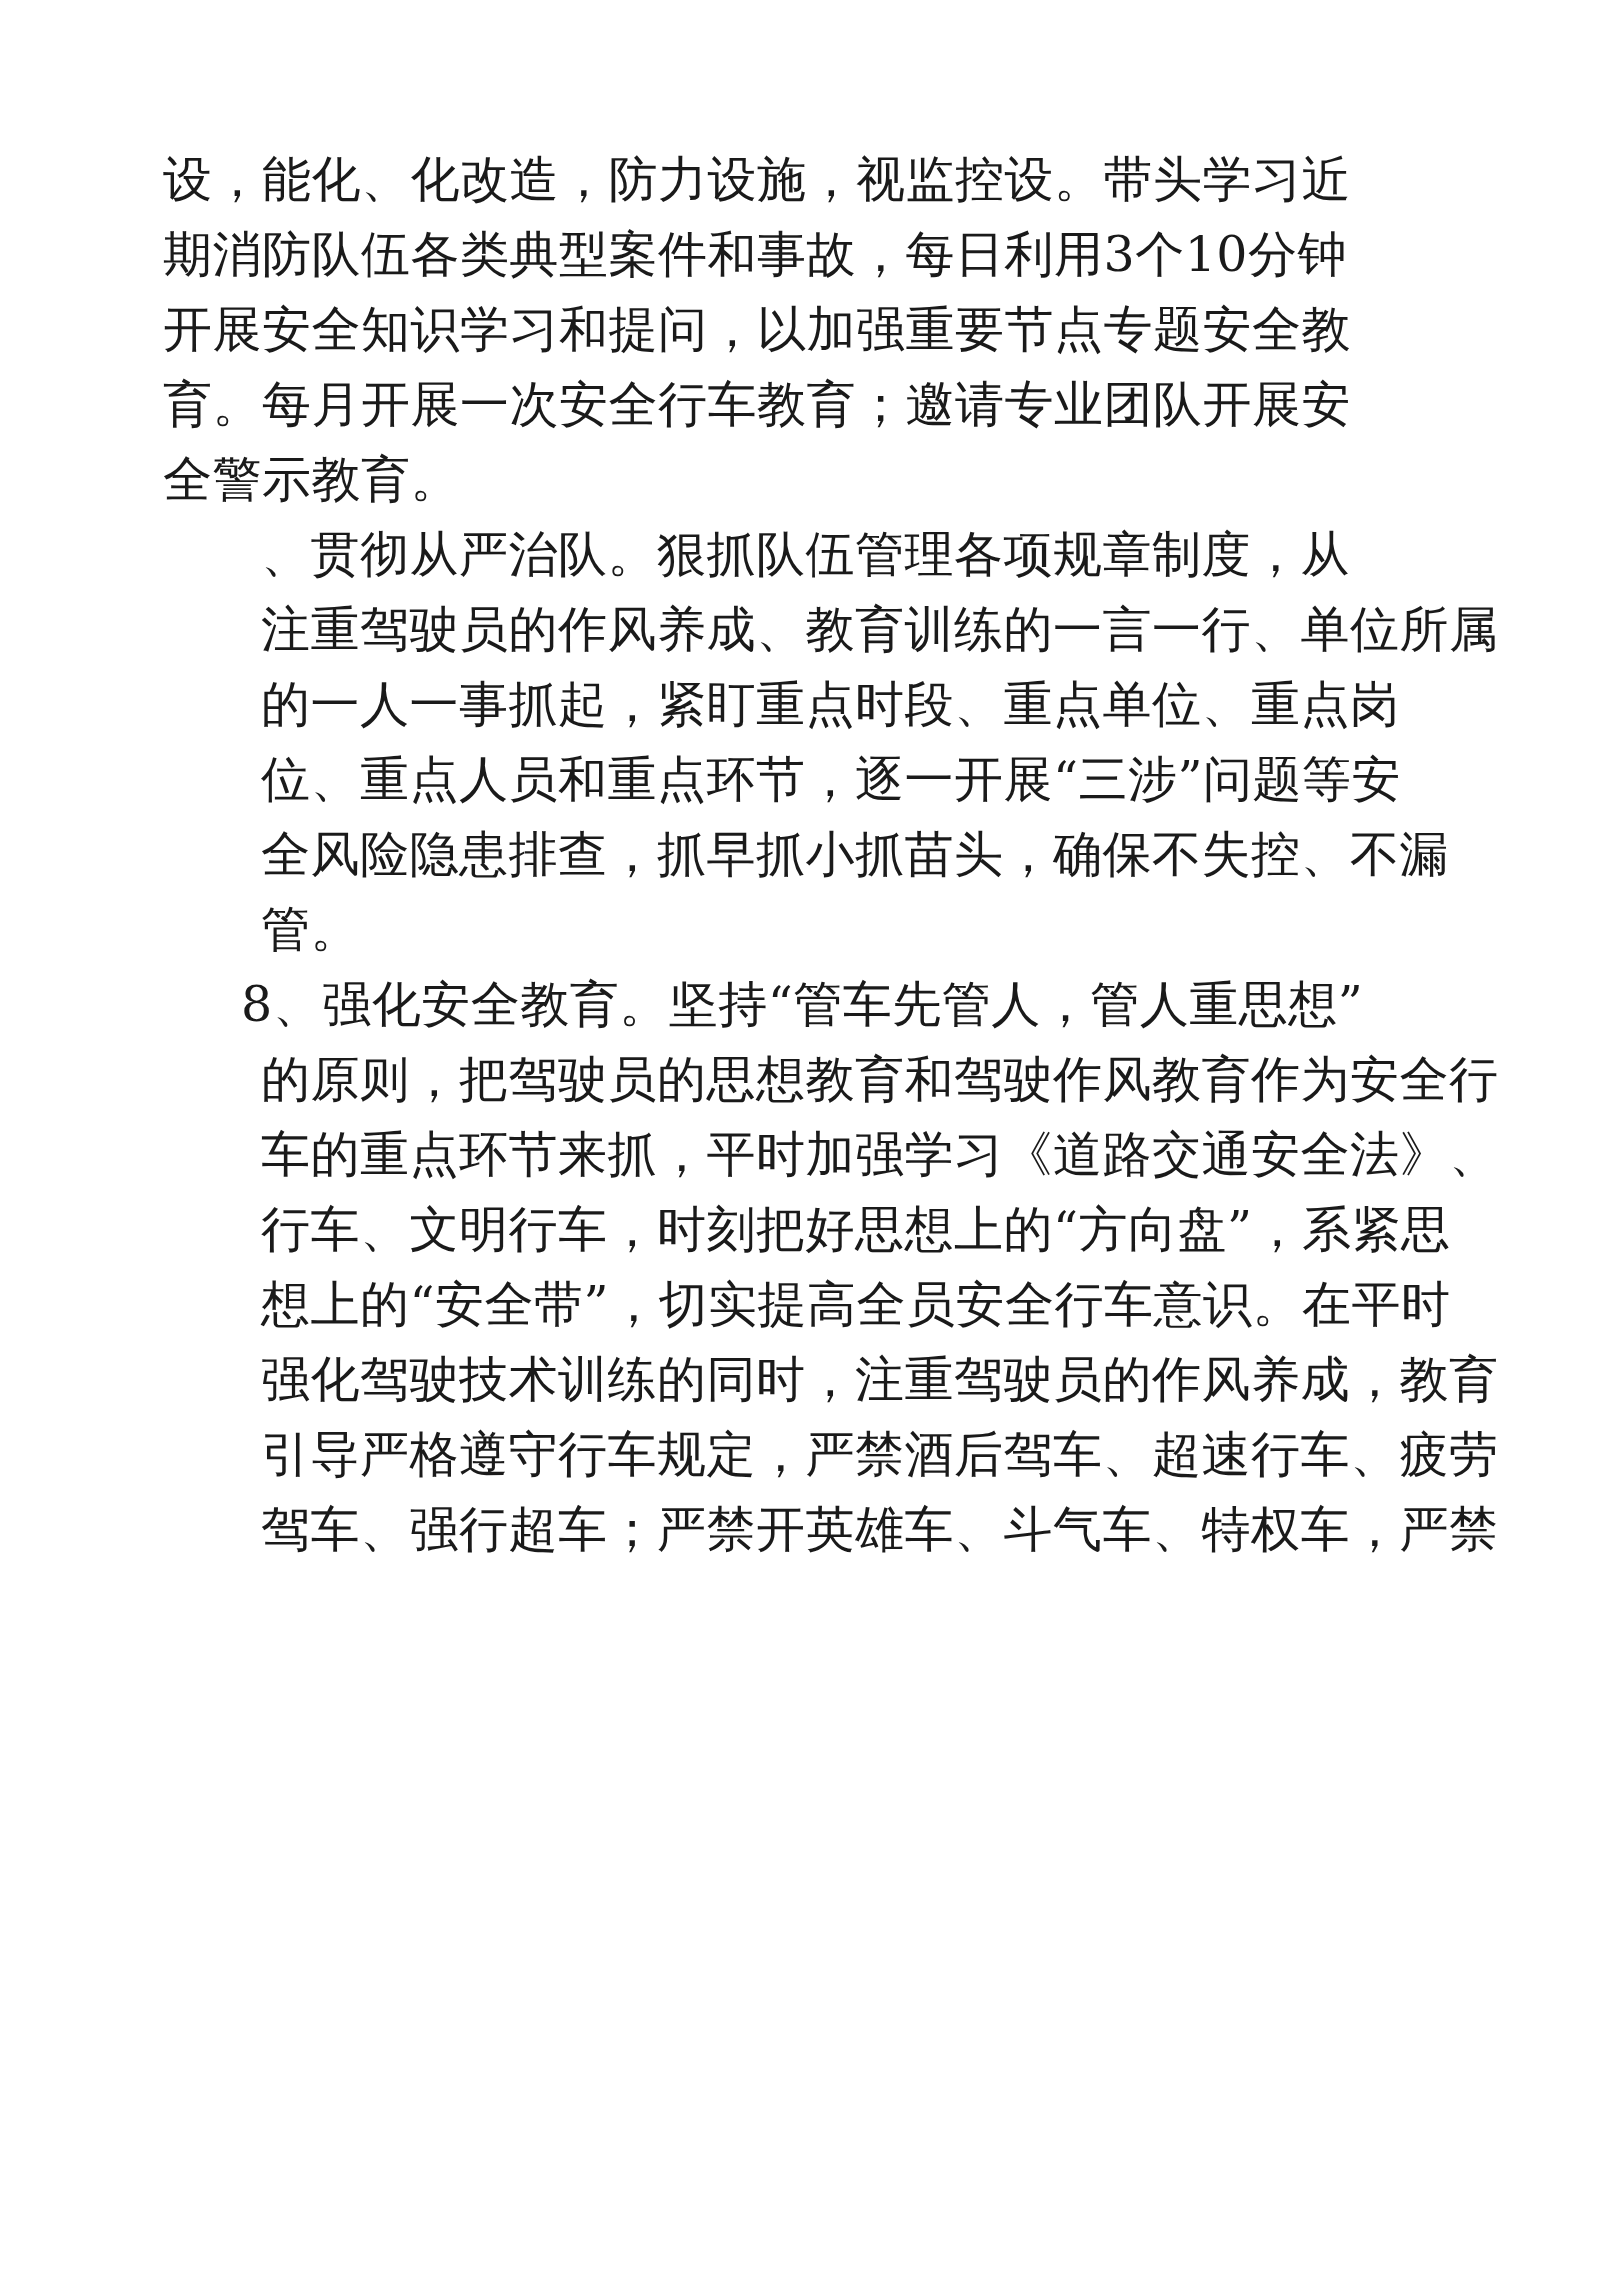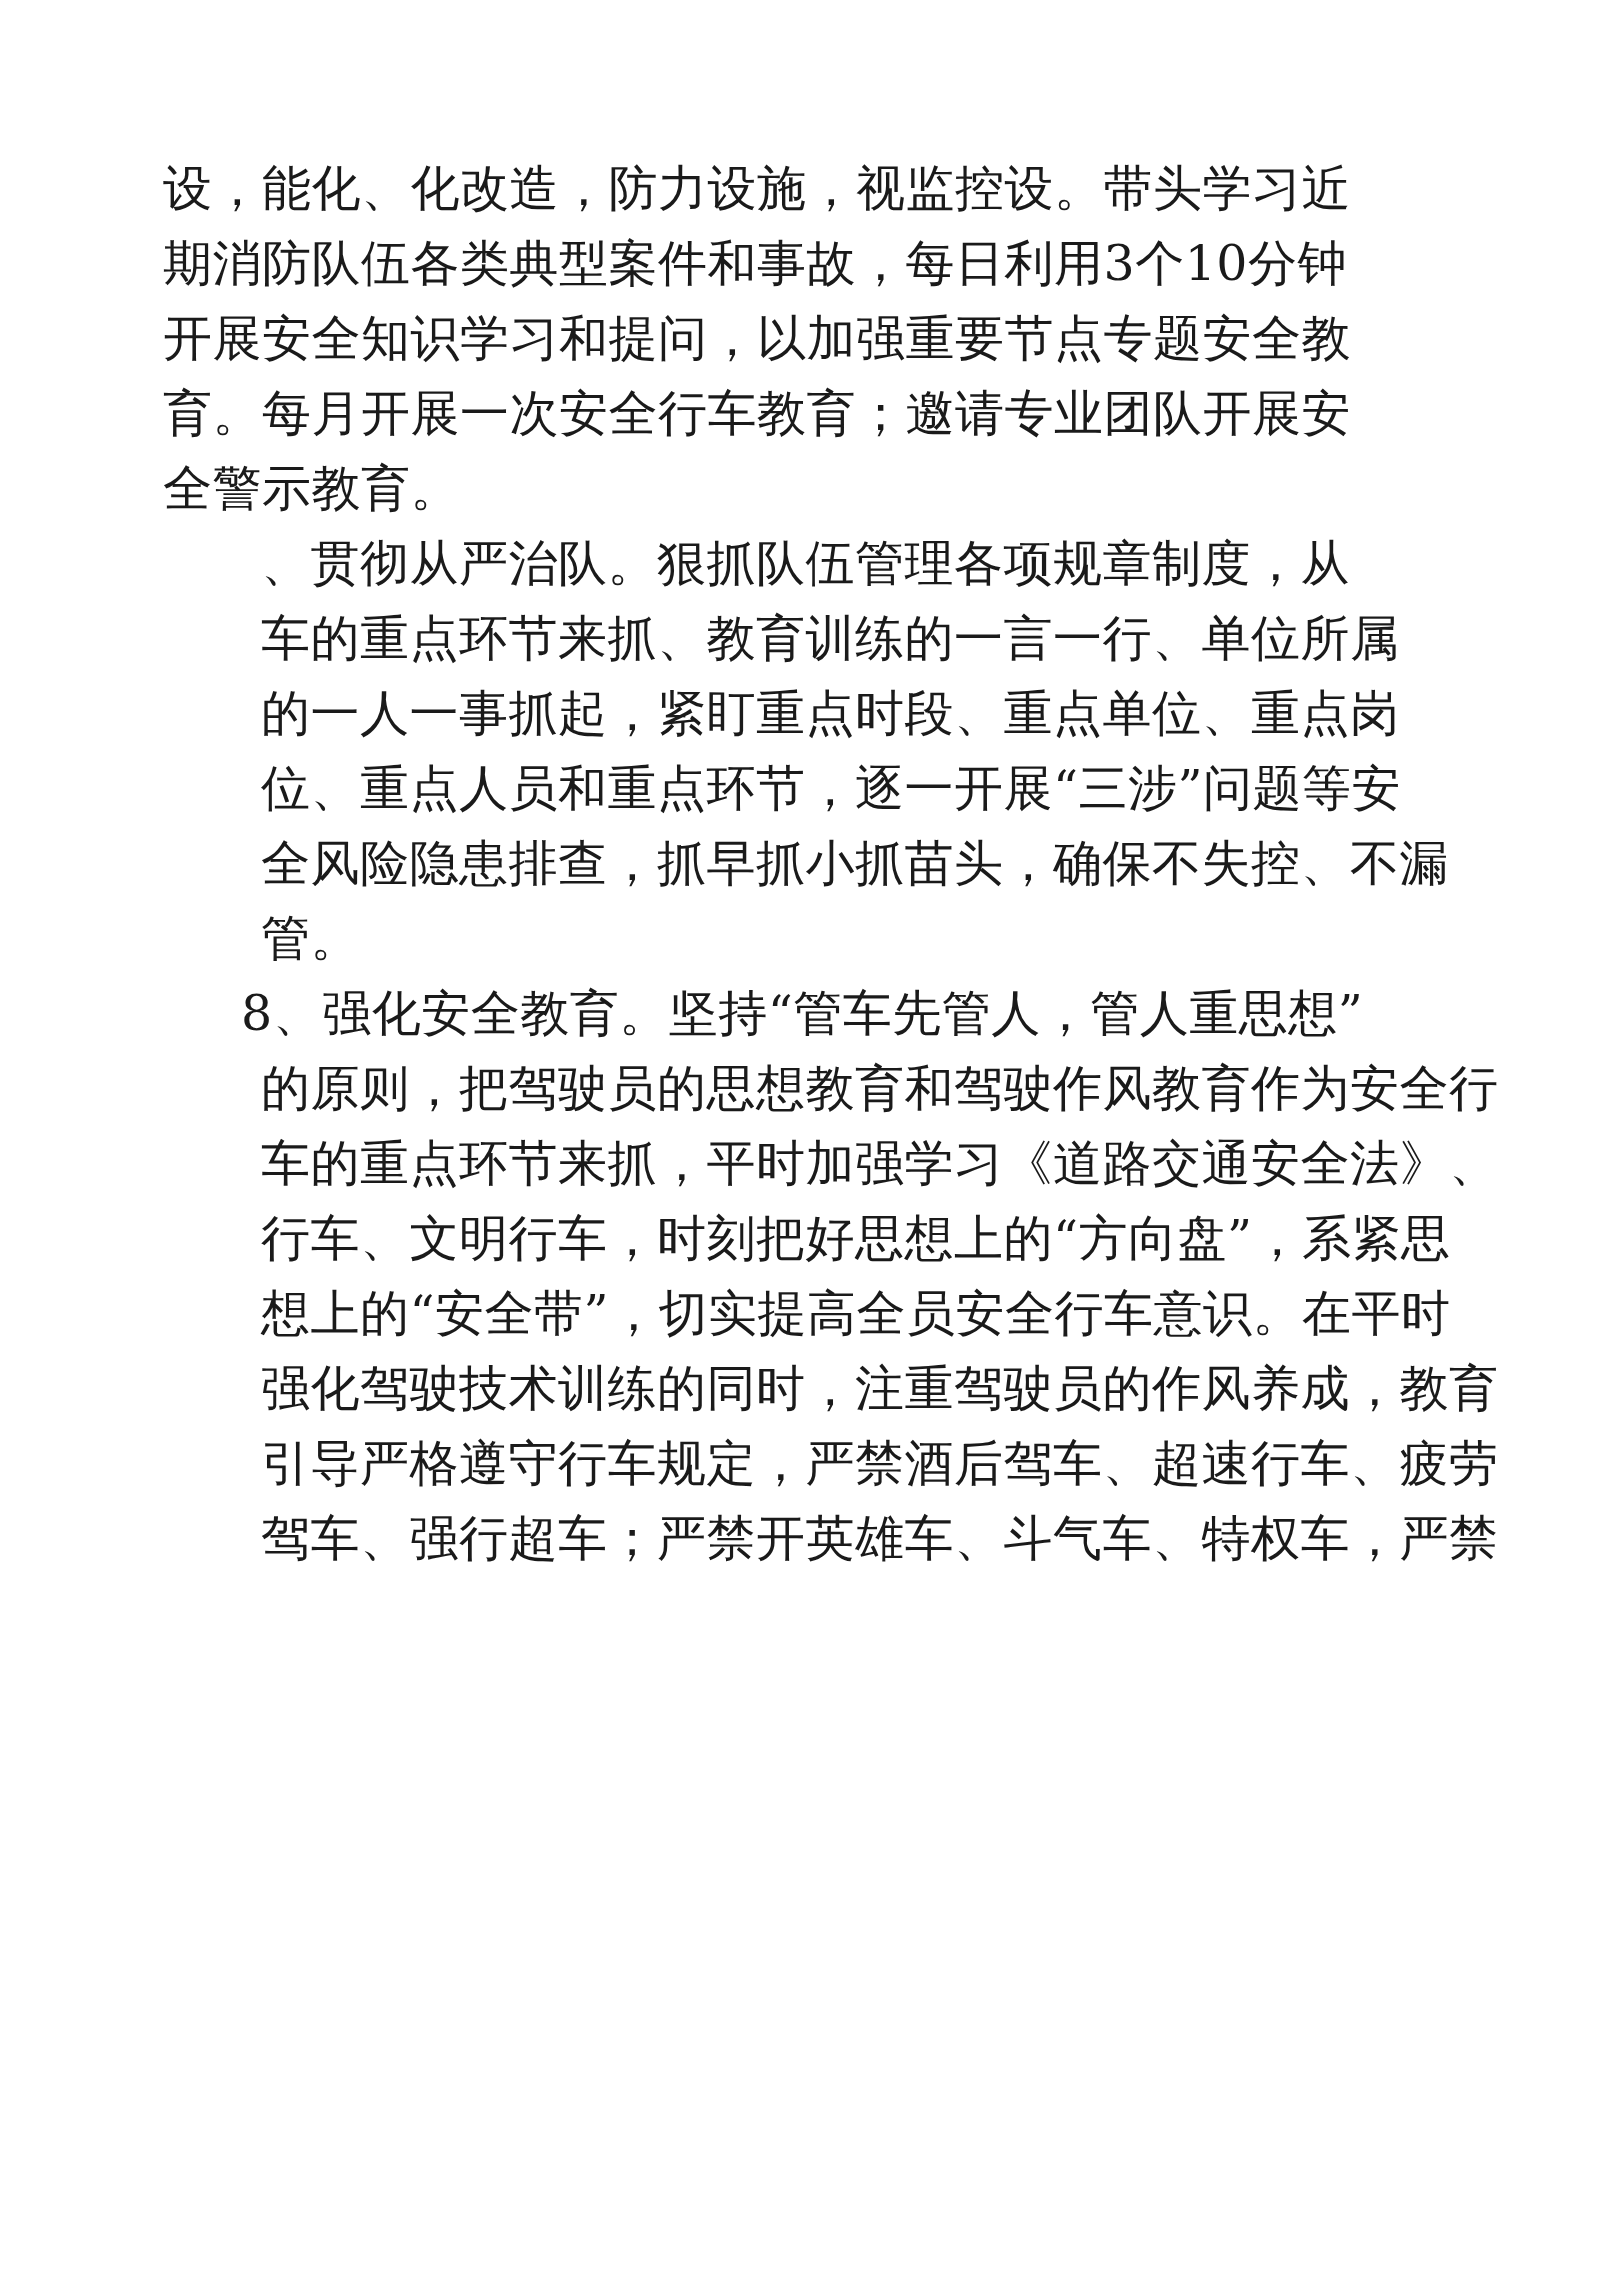--- a/index.html
+++ b/index.html
@@ -5,21 +5,21 @@
   html, body {
     margin: 0;
     padding: 0;
     background: #ffffff;
   }
   .page {
     position: relative;
     width: 1621px;
     height: 1804px;
     background: #ffffff;
-    margin: 14px auto;
+    margin: 5px auto;
     overflow: hidden;
     box-sizing: border-box;
   }
   .text-body {
     position: absolute;
     left: 163px;
     top: 137px;
     width: 1296px;
   }
   .para {
@@ -52,21 +52,21 @@
     <p class="para" id="para-1">
       <span class="ln">设，能化、化改造，防力设施，视监控设。带头学习近</span>
       <span class="ln">期消防队伍各类典型案件和事故，每日利用3个10分钟</span>
       <span class="ln">开展安全知识学习和提问，以加强重要节点专题安全教</span>
       <span class="ln">育。每月开展一次安全行车教育；邀请专业团队开展安</span>
       <span class="ln">全警示教育。</span>
     </p>
 
     <p class="para indent" id="para-2">
       <span class="ln" style="text-indent:98px;">、贯彻从严治队。狠抓队伍管理各项规章制度，从</span>
-      <span class="ln">车的重点环节来抓、教育训练的一言一行、单位所属</span>
+      <span class="ln">注重驾驶员的作风养成、教育训练的一言一行、单位所属</span>
       <span class="ln">的一人一事抓起，紧盯重点时段、重点单位、重点岗</span>
       <span class="ln">位、重点人员和重点环节，逐一开展“三涉”问题等安</span>
       <span class="ln">全风险隐患排查，抓早抓小抓苗头，确保不失控、不漏</span>
       <span class="ln">管。</span>
     </p>
 
     <p class="para indent" id="para-3">
       <span class="ln" style="text-indent:78px;">8、强化安全教育。坚持“管车先管人，管人重思想”</span>
       <span class="ln">的原则，把驾驶员的思想教育和驾驶作风教育作为安全行</span>
       <span class="ln">车的重点环节来抓，平时加强学习《道路交通安全法》、</span>

